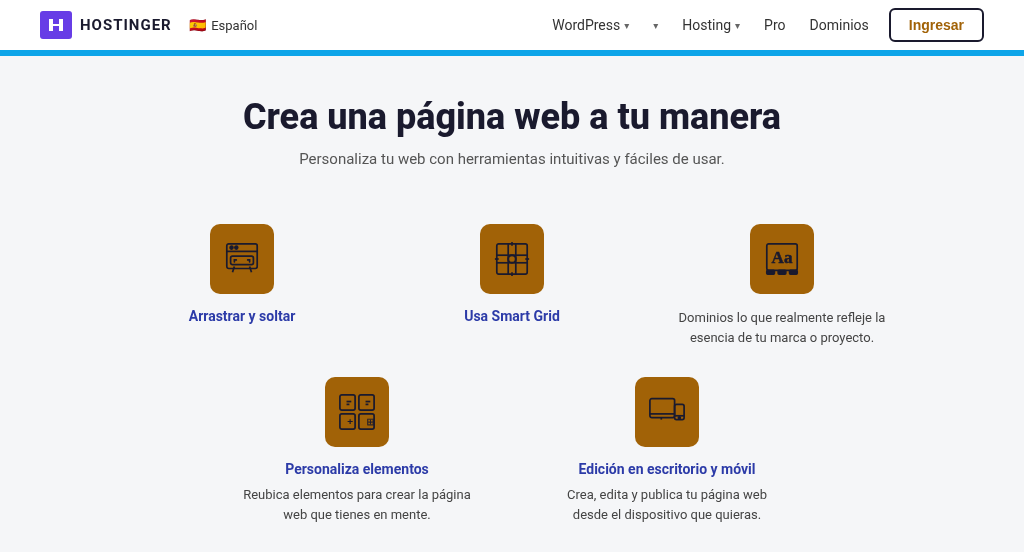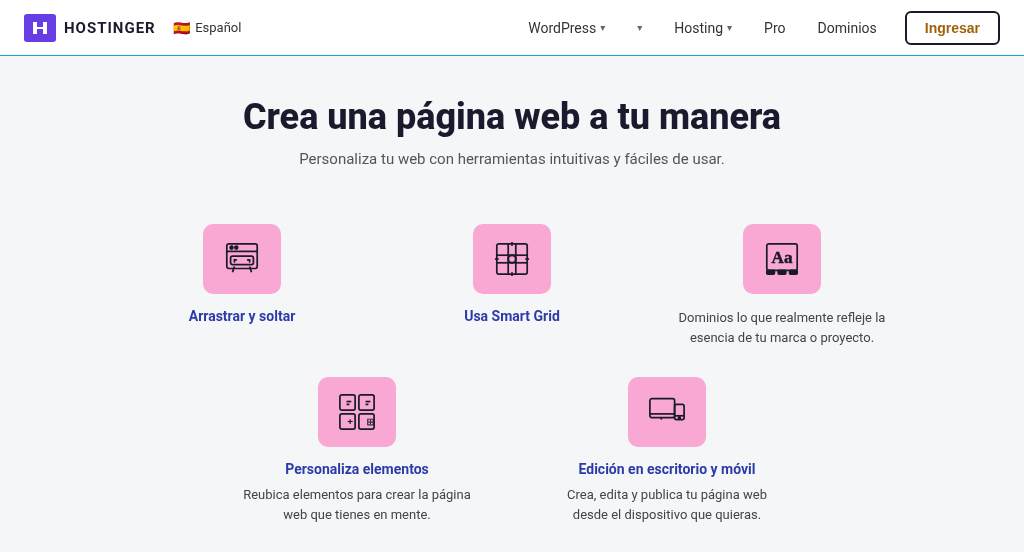--- a/index.html
+++ b/index.html
@@ -9,23 +9,23 @@
       min-height: 552px;
       width: 1024px;
       overflow-x: hidden;
     }
 
     
     nav {
       background: #fff;
       display: flex;
       align-items: center;
-      padding: 0 24px;
+      padding: 0 40px;
       height: 56px;
-      border-bottom: 1px solid #0ea5e9;
+      border-bottom: 6px solid #0ea5e9;
       gap: 0;
     }
     .nav-logo {
       display: flex;
       align-items: center;
       gap: 8px;
       margin-right: 14px;
     }
     .logo-icon {
       width: 32px;
@@ -49,21 +49,21 @@
       align-items: center;
       gap: 4px;
       font-size: 13px;
       color: #333;
       margin-left: 4px;
     }
     .flag { font-size: 14px; }
     .nav-links {
       display: flex;
       align-items: center;
-      gap: 8px;
+      gap: 0;
       margin-left: auto;
     }
     .nav-link {
       display: flex;
       align-items: center;
       gap: 4px;
       padding: 6px 12px;
       font-size: 14px;
       color: #333;
       cursor: pointer;
@@ -111,23 +111,23 @@
       justify-content: center;
       gap: 80px;
       padding: 10px 60px 20px;
     }
     .feature-card {
       text-align: center;
       max-width: 230px;
       flex: 1;
     }
     .feature-icon-box {
-      width: 78px;
+      width: 64px;
       height: 70px;
-      background: #f9a8d4;
+      background: #a16207;
       border-radius: 10px;
       display: flex;
       align-items: center;
       justify-content: center;
       margin: 0 auto 14px;
     }
     .feature-icon-box svg {
       width: 38px;
       height: 38px;
       stroke: #1a1a2e;

